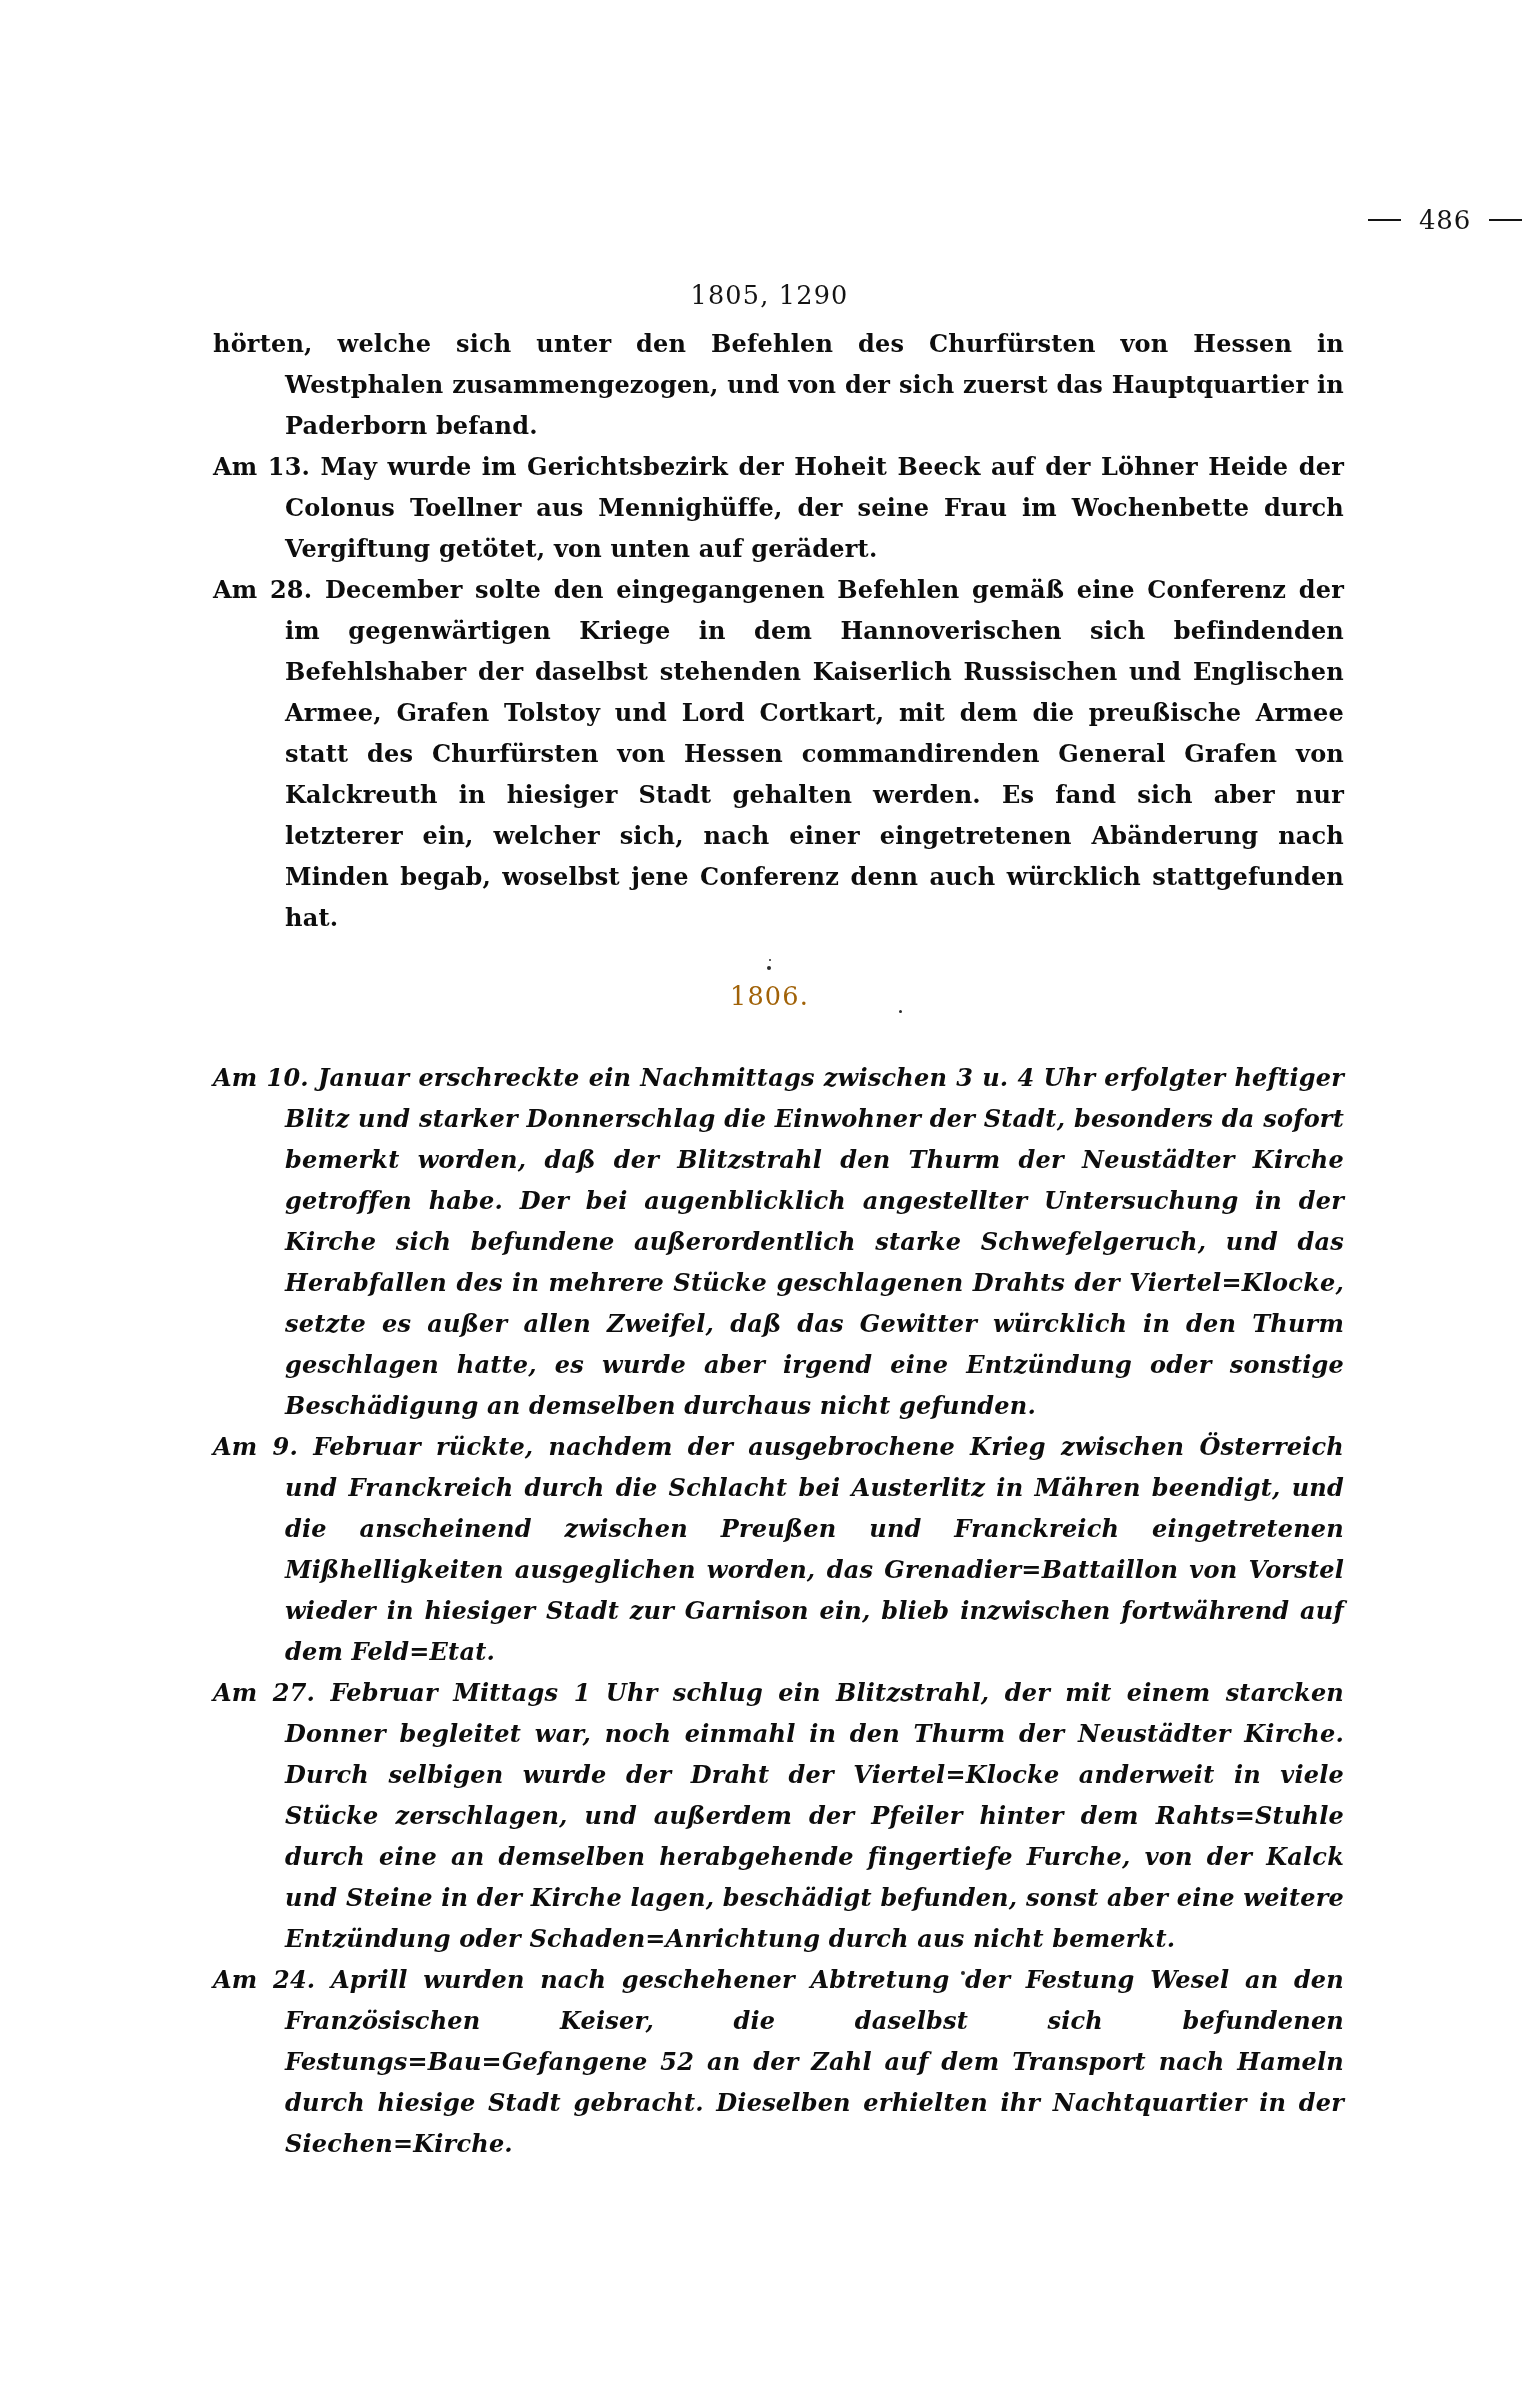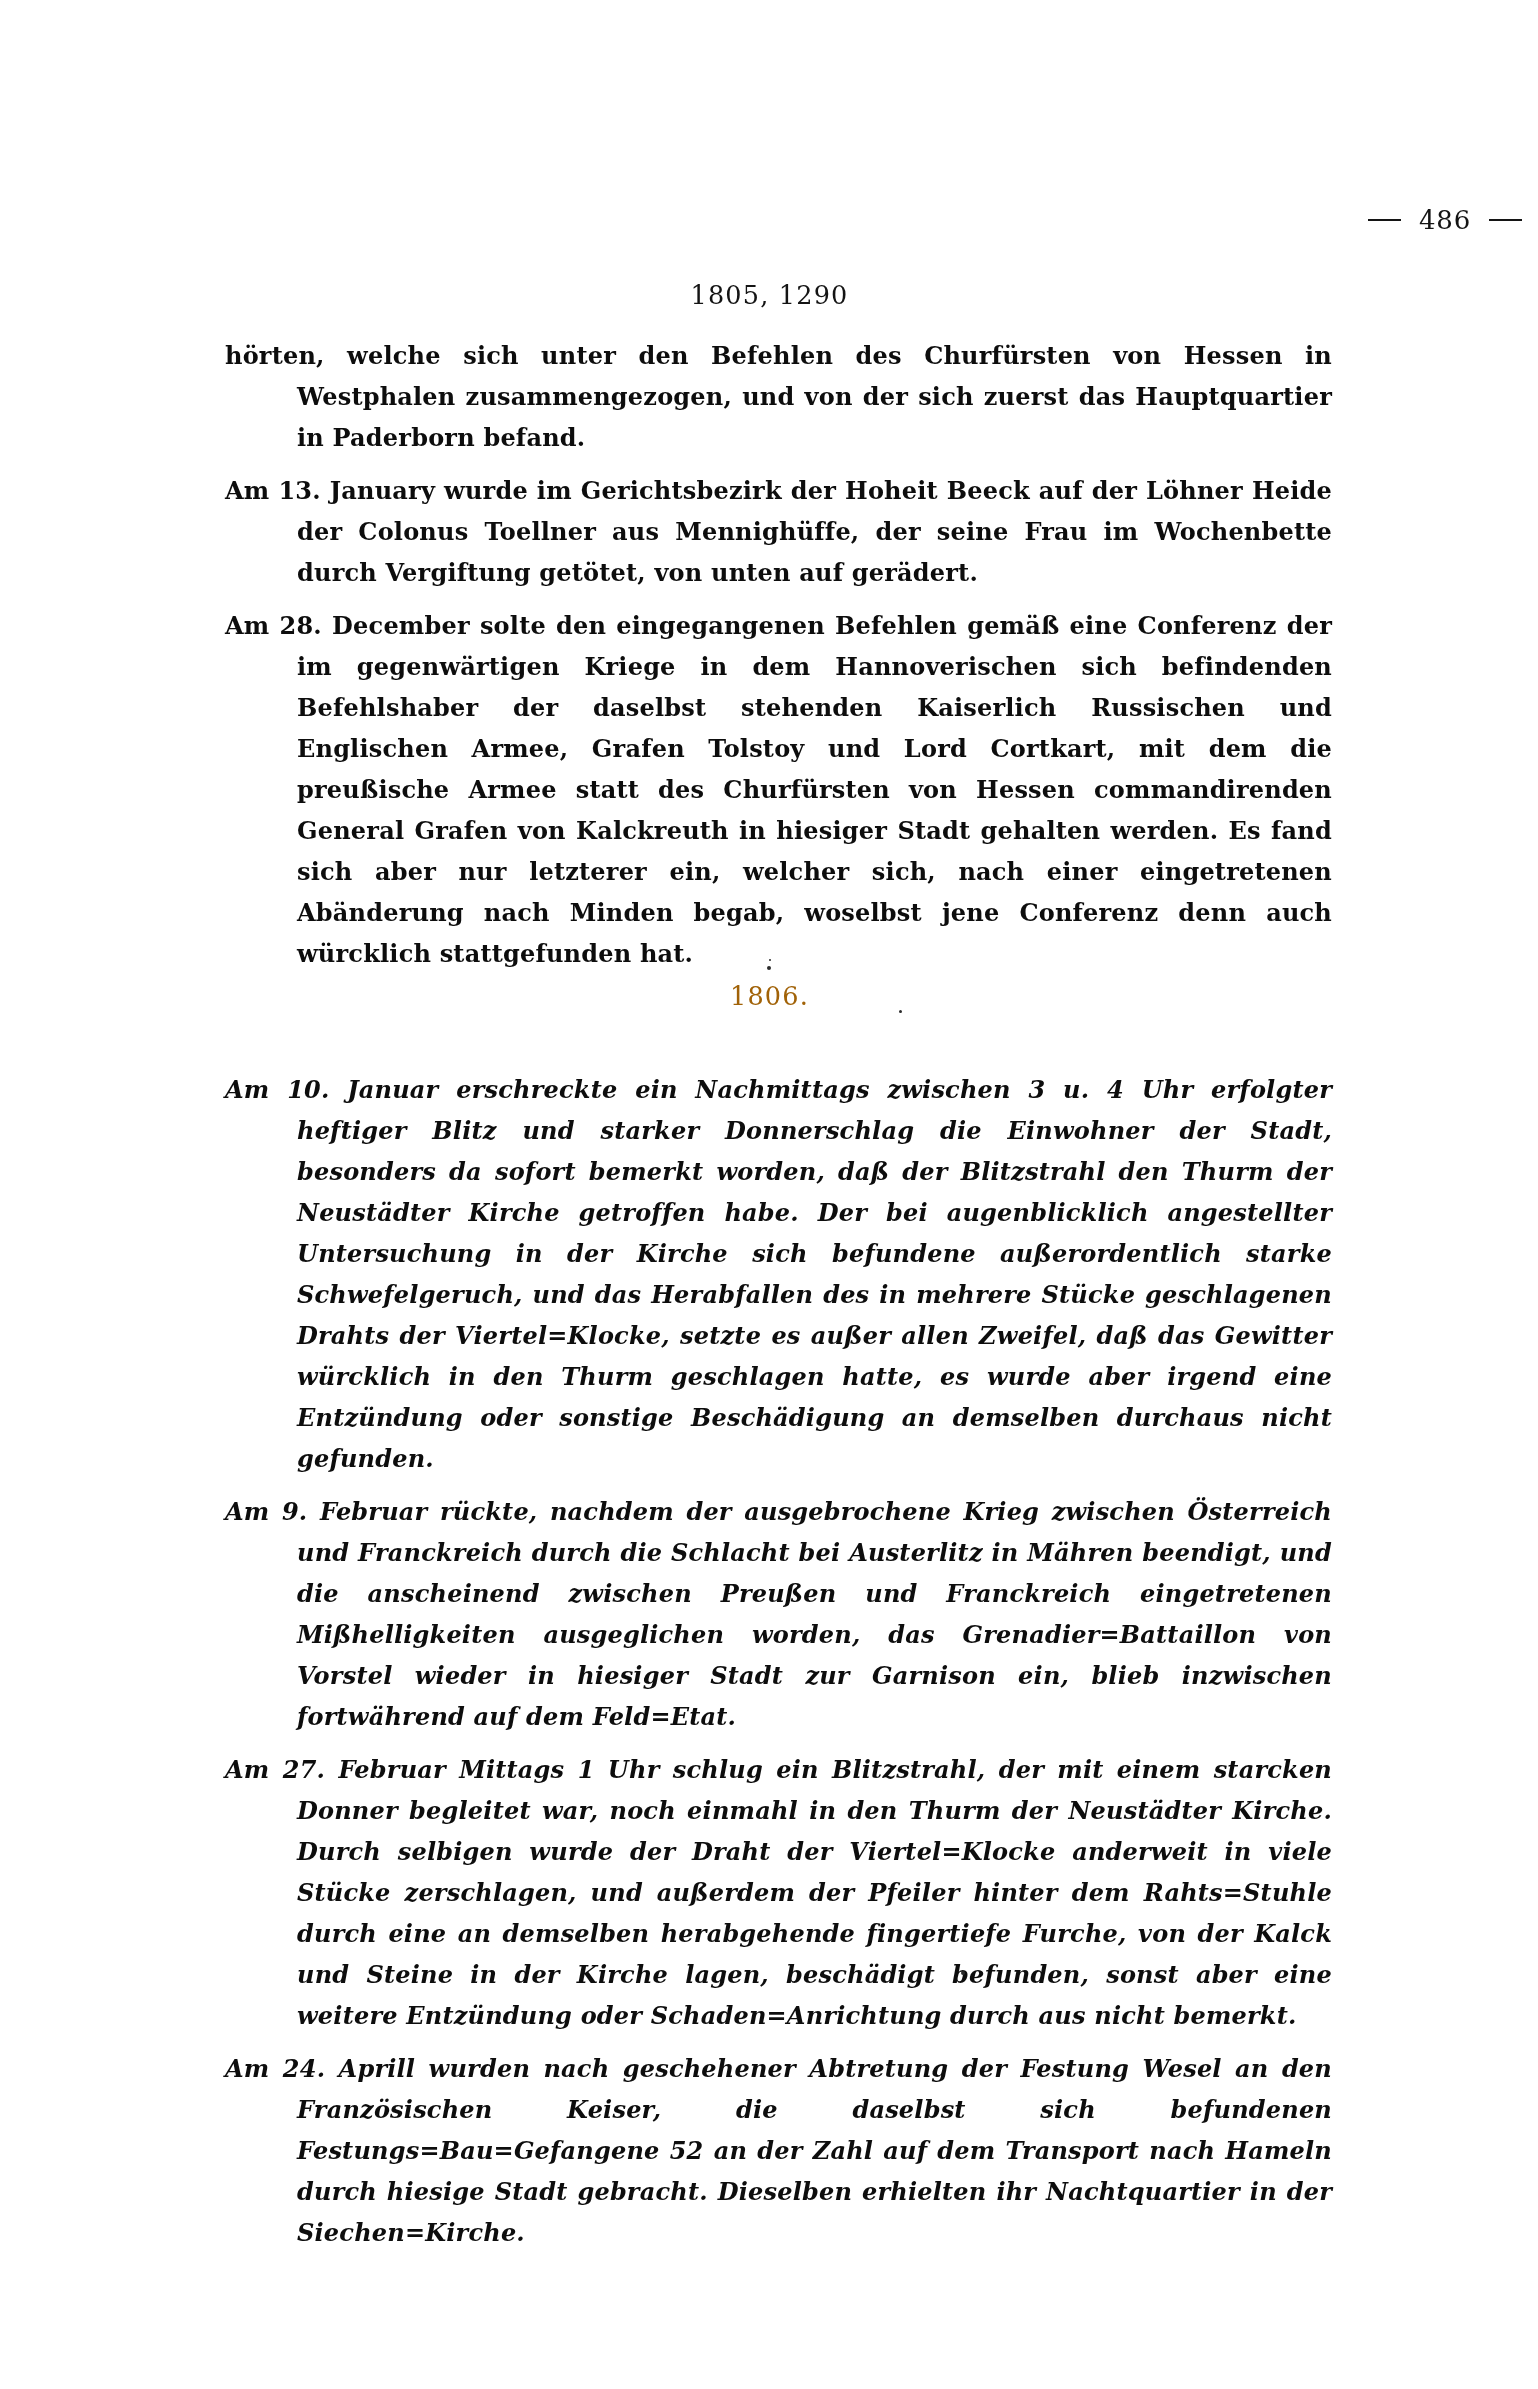--- a/index.html
+++ b/index.html
@@ -83,21 +83,21 @@
     text-align: justify;
     text-justify: inter-word;
     color: #0d0d0d;
     font-weight: 600;
     letter-spacing: 0.2px;
     transform-origin: left top;
   }
 
   
   p.hang {
-    margin: 12px;
+    margin: 0;
     padding-left: 72px;
     text-indent: -72px;
     text-align: justify;
   }
 
   
   .speck {
     position: absolute;
     background: #2b2b2b;
     border-radius: 50%;
@@ -116,21 +116,21 @@
     <span class="rule"></span><span class="num">486</span><span class="rule"></span>
   </div>
 
   <div class="yearline">1805, 1290</div>
 
   <div class="textblock tb-top">
     <div class="frak">
 
       <p class="hang">hörten, welche sich unter den Befehlen des Churfürsten von Hessen in Westphalen zusammengezogen, und von der sich zuerst das Hauptquartier in Paderborn befand.</p>
 
-      <p class="hang">Am 13. January wurde im Gerichtsbezirk der Hoheit Beeck auf der Löhner Heide der Colonus Toellner aus Mennighüffe, der seine Frau im Wochenbette durch Vergiftung getötet, von unten auf gerädert.</p>
+      <p class="hang">Am 13. May wurde im Gerichtsbezirk der Hoheit Beeck auf der Löhner Heide der Colonus Toellner aus Mennighüffe, der seine Frau im Wochenbette durch Vergiftung getötet, von unten auf gerädert.</p>
 
       <p class="hang">Am 28. December solte den eingegangenen Befehlen gemäß eine Conferenz der im gegenwärtigen Kriege in dem Hannoverischen sich befindenden Befehlshaber der daselbst stehenden Kaiserlich Russischen und Englischen Armee, Grafen Tolstoy und Lord Cortkart, mit dem die preußische Armee statt des Churfürsten von Hessen commandirenden General Grafen von Kalckreuth in hiesiger Stadt gehalten werden. Es fand sich aber nur letzterer ein, welcher sich, nach einer eingetretenen Abänderung nach Minden begab, woselbst jene Conferenz denn auch würcklich stattgefunden hat.</p>
 
     </div>
   </div>
 
   <div class="section-head s1806">1806.</div>
 
   <div class="textblock tb-bottom">
     <div class="frak">

